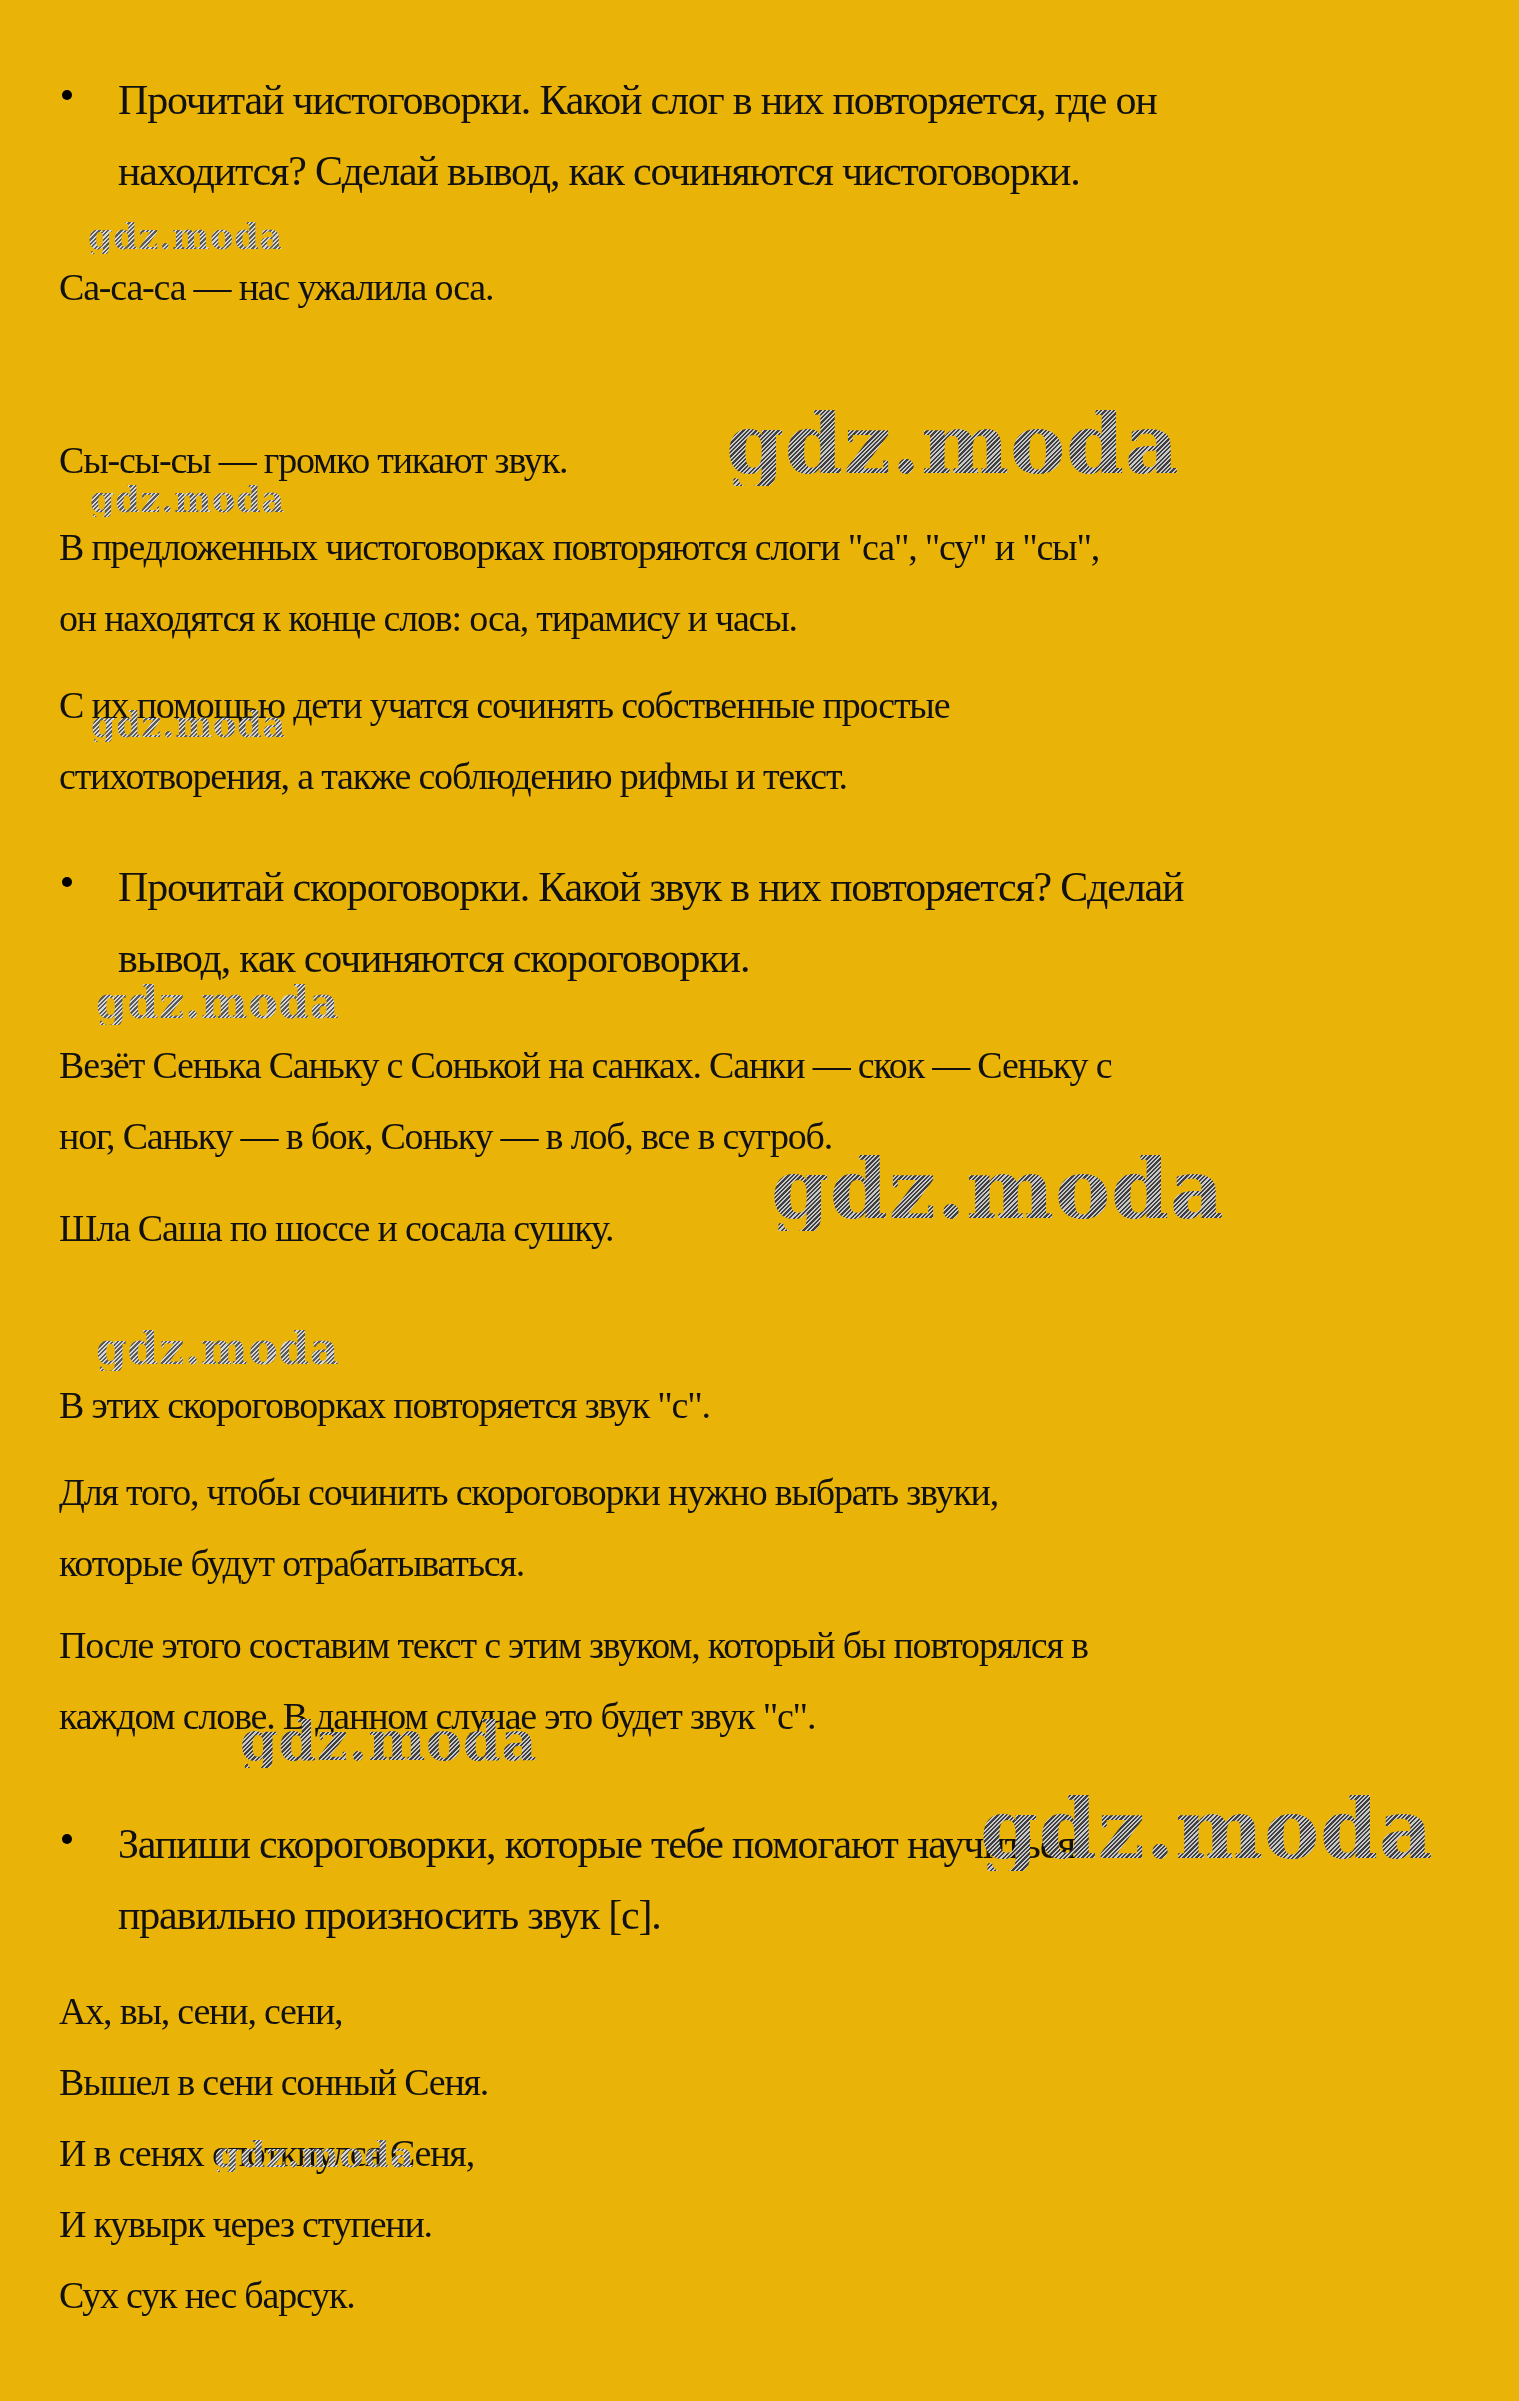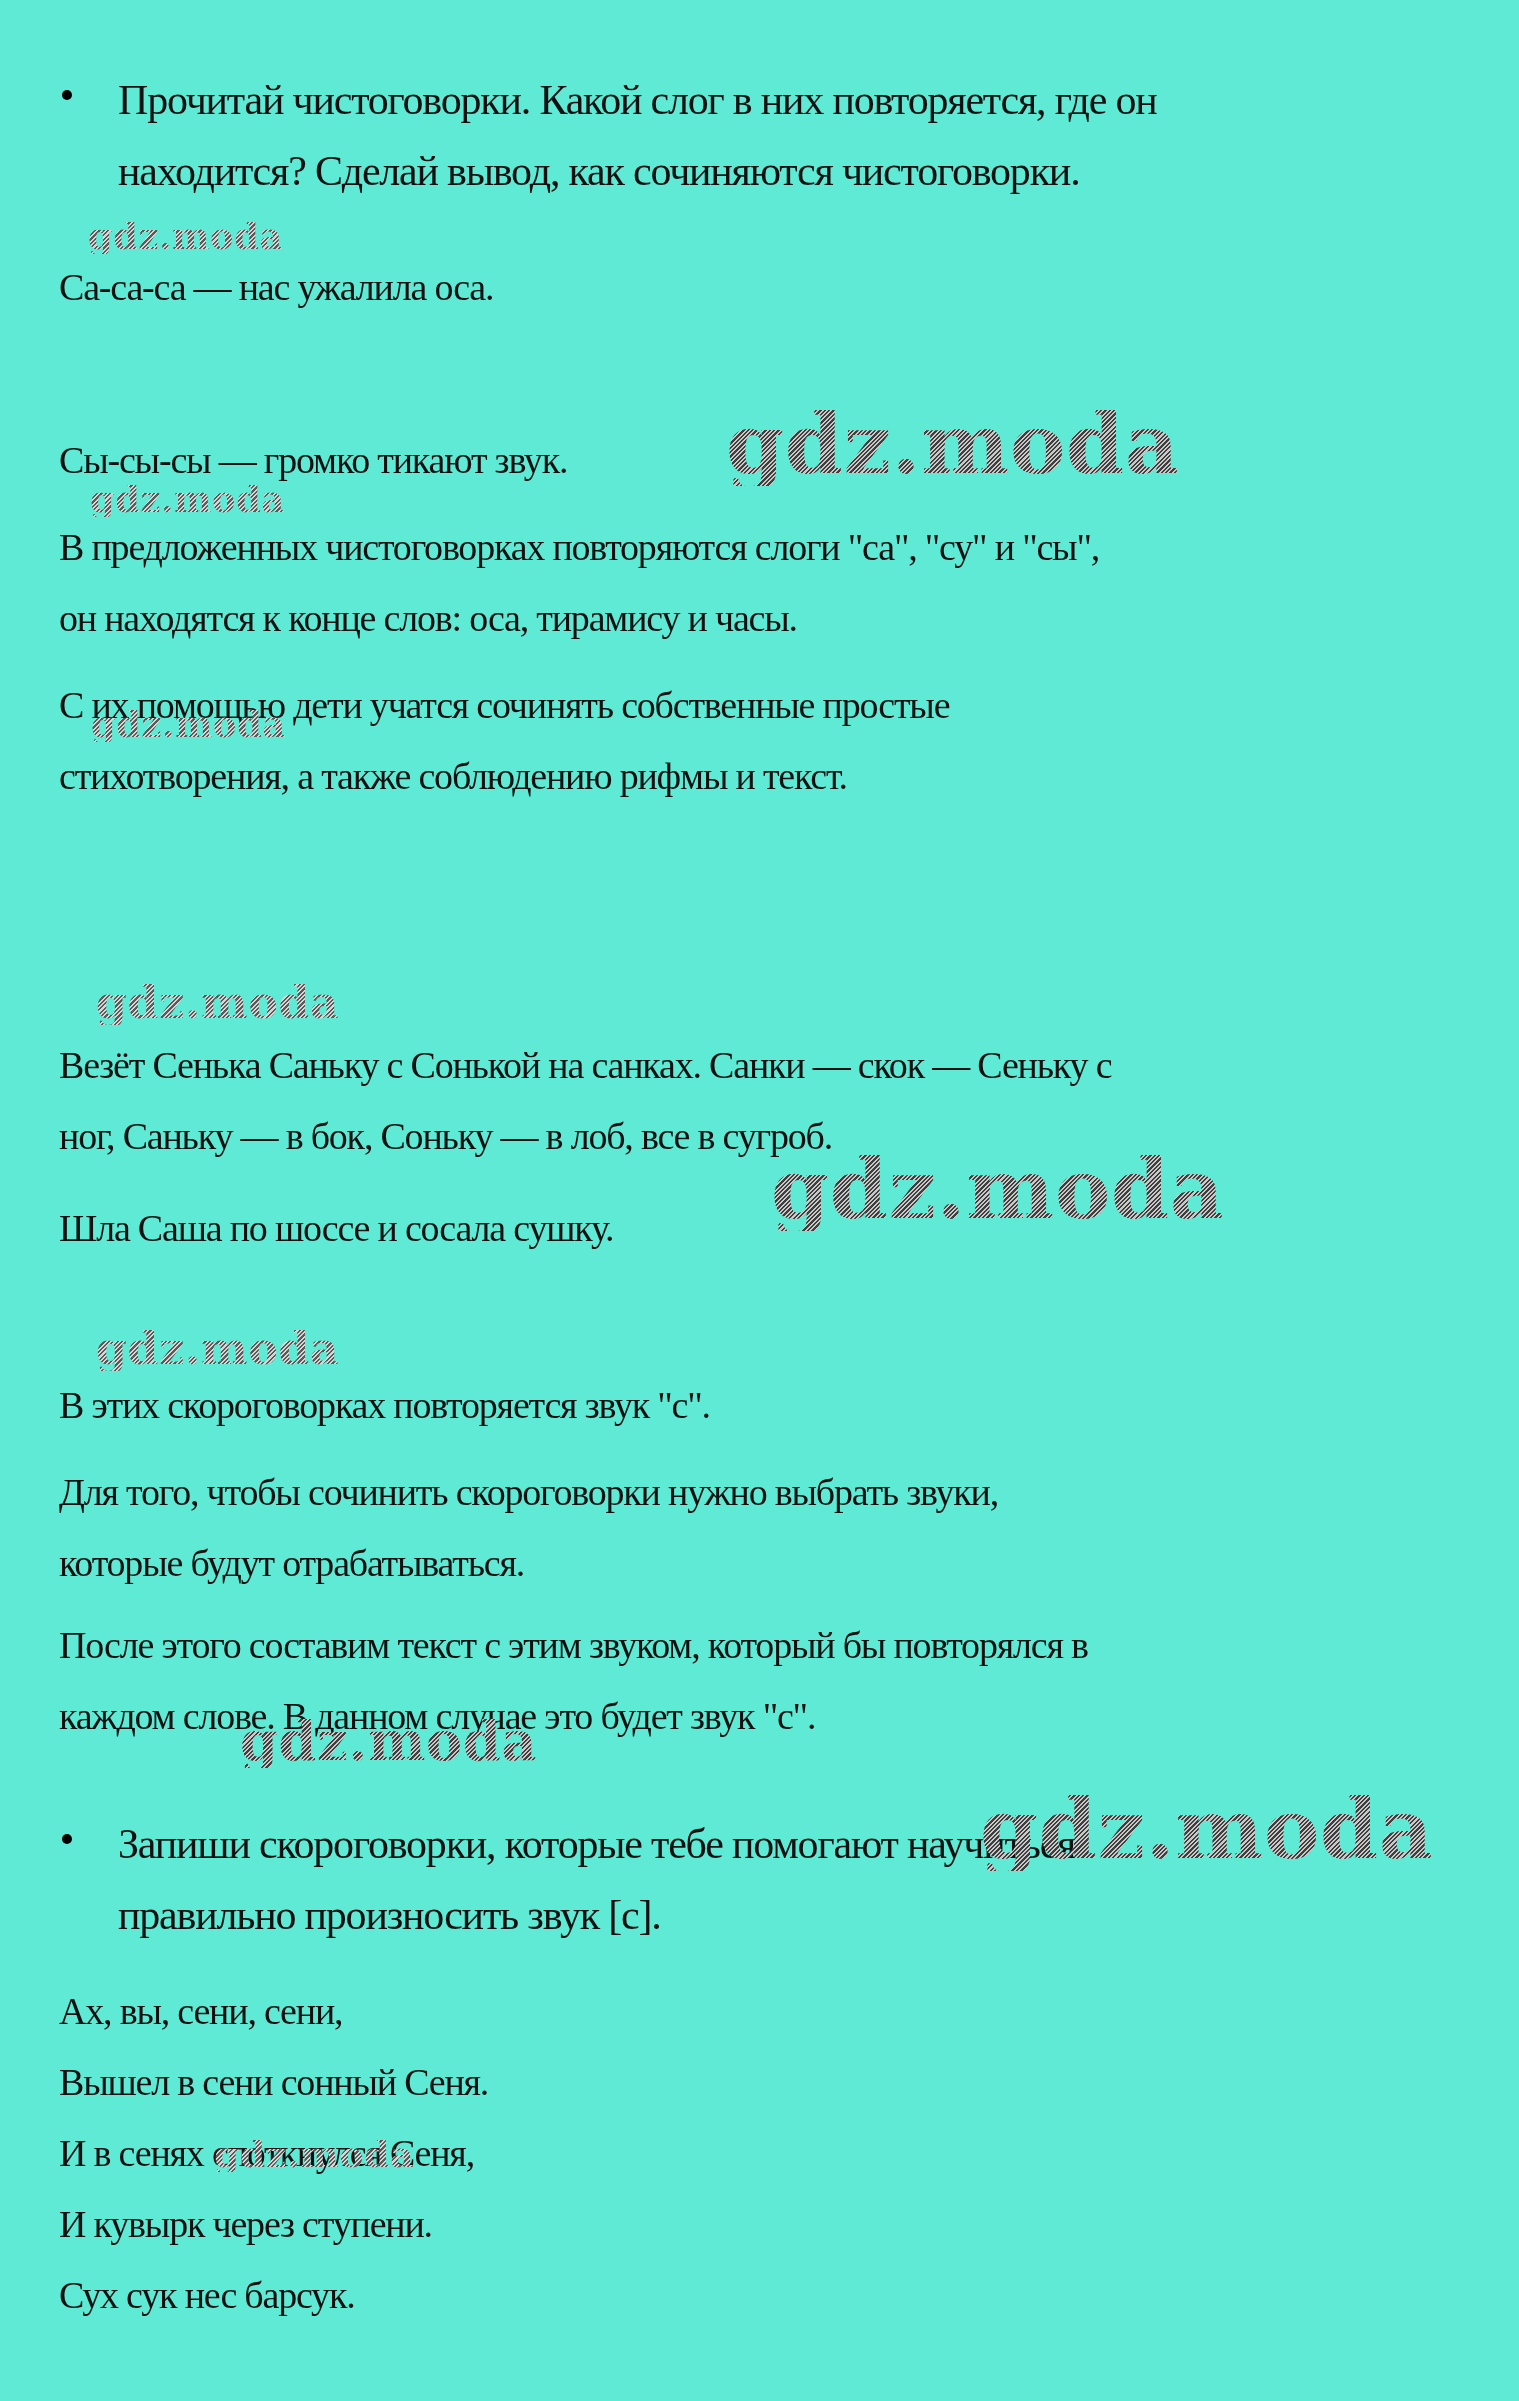--- a/index.html
+++ b/index.html
@@ -4,21 +4,21 @@
 <style>
   html, body {
     margin: 0;
     padding: 0;
     background: #e8e8e8;
   }
   .page {
     position: relative;
     width: 1519px;
     height: 2401px;
-    background: #5eead4;
+    background: #eab308;
     overflow: hidden;
     font-family: "Liberation Serif", "DejaVu Serif", serif;
     color: #111111;
   }
   
   .p {
     position: absolute;
     left: 59px;
     font-size: 38px;
     line-height: 71px;
@@ -98,20 +98,22 @@
   <span class="wm wm-sm" style="left:90px; top:482px">gdz.moda</span>
 
   <div class="p" style="top:512px">В предложенных чистоговорках повторяются слоги "са", "су" и "сы",
 он находятся к конце слов: оса, тирамису и часы.</div>
 
   <div class="p" style="top:670px">С их помощью дети учатся сочинять собственные простые
 стихотворения, а также соблюдению рифмы и текст.</div>
 
   <span class="wm wm-sm" style="left:91px; top:707px">gdz.moda</span>
 
+  <div class="bullet" style="top:852px">Прочитай скороговорки. Какой звук в них повторяется? Сделай
+вывод, как сочиняются скороговорки.</div>
 
   <span class="wm wm-md" style="left:96px; top:981px">gdz.moda</span>
 
   <div class="p" style="top:1030px">Везёт Сенька Саньку с Сонькой на санках. Санки — скок — Сеньку с
 ног, Саньку — в бок, Соньку — в лоб, все в сугроб.</div>
 
   <div class="p" style="top:1193px">Шла Саша по шоссе и сосала сушку.</div>
 
   <span class="wm wm-lg" style="left:771px; top:1148px">gdz.moda</span>
 

